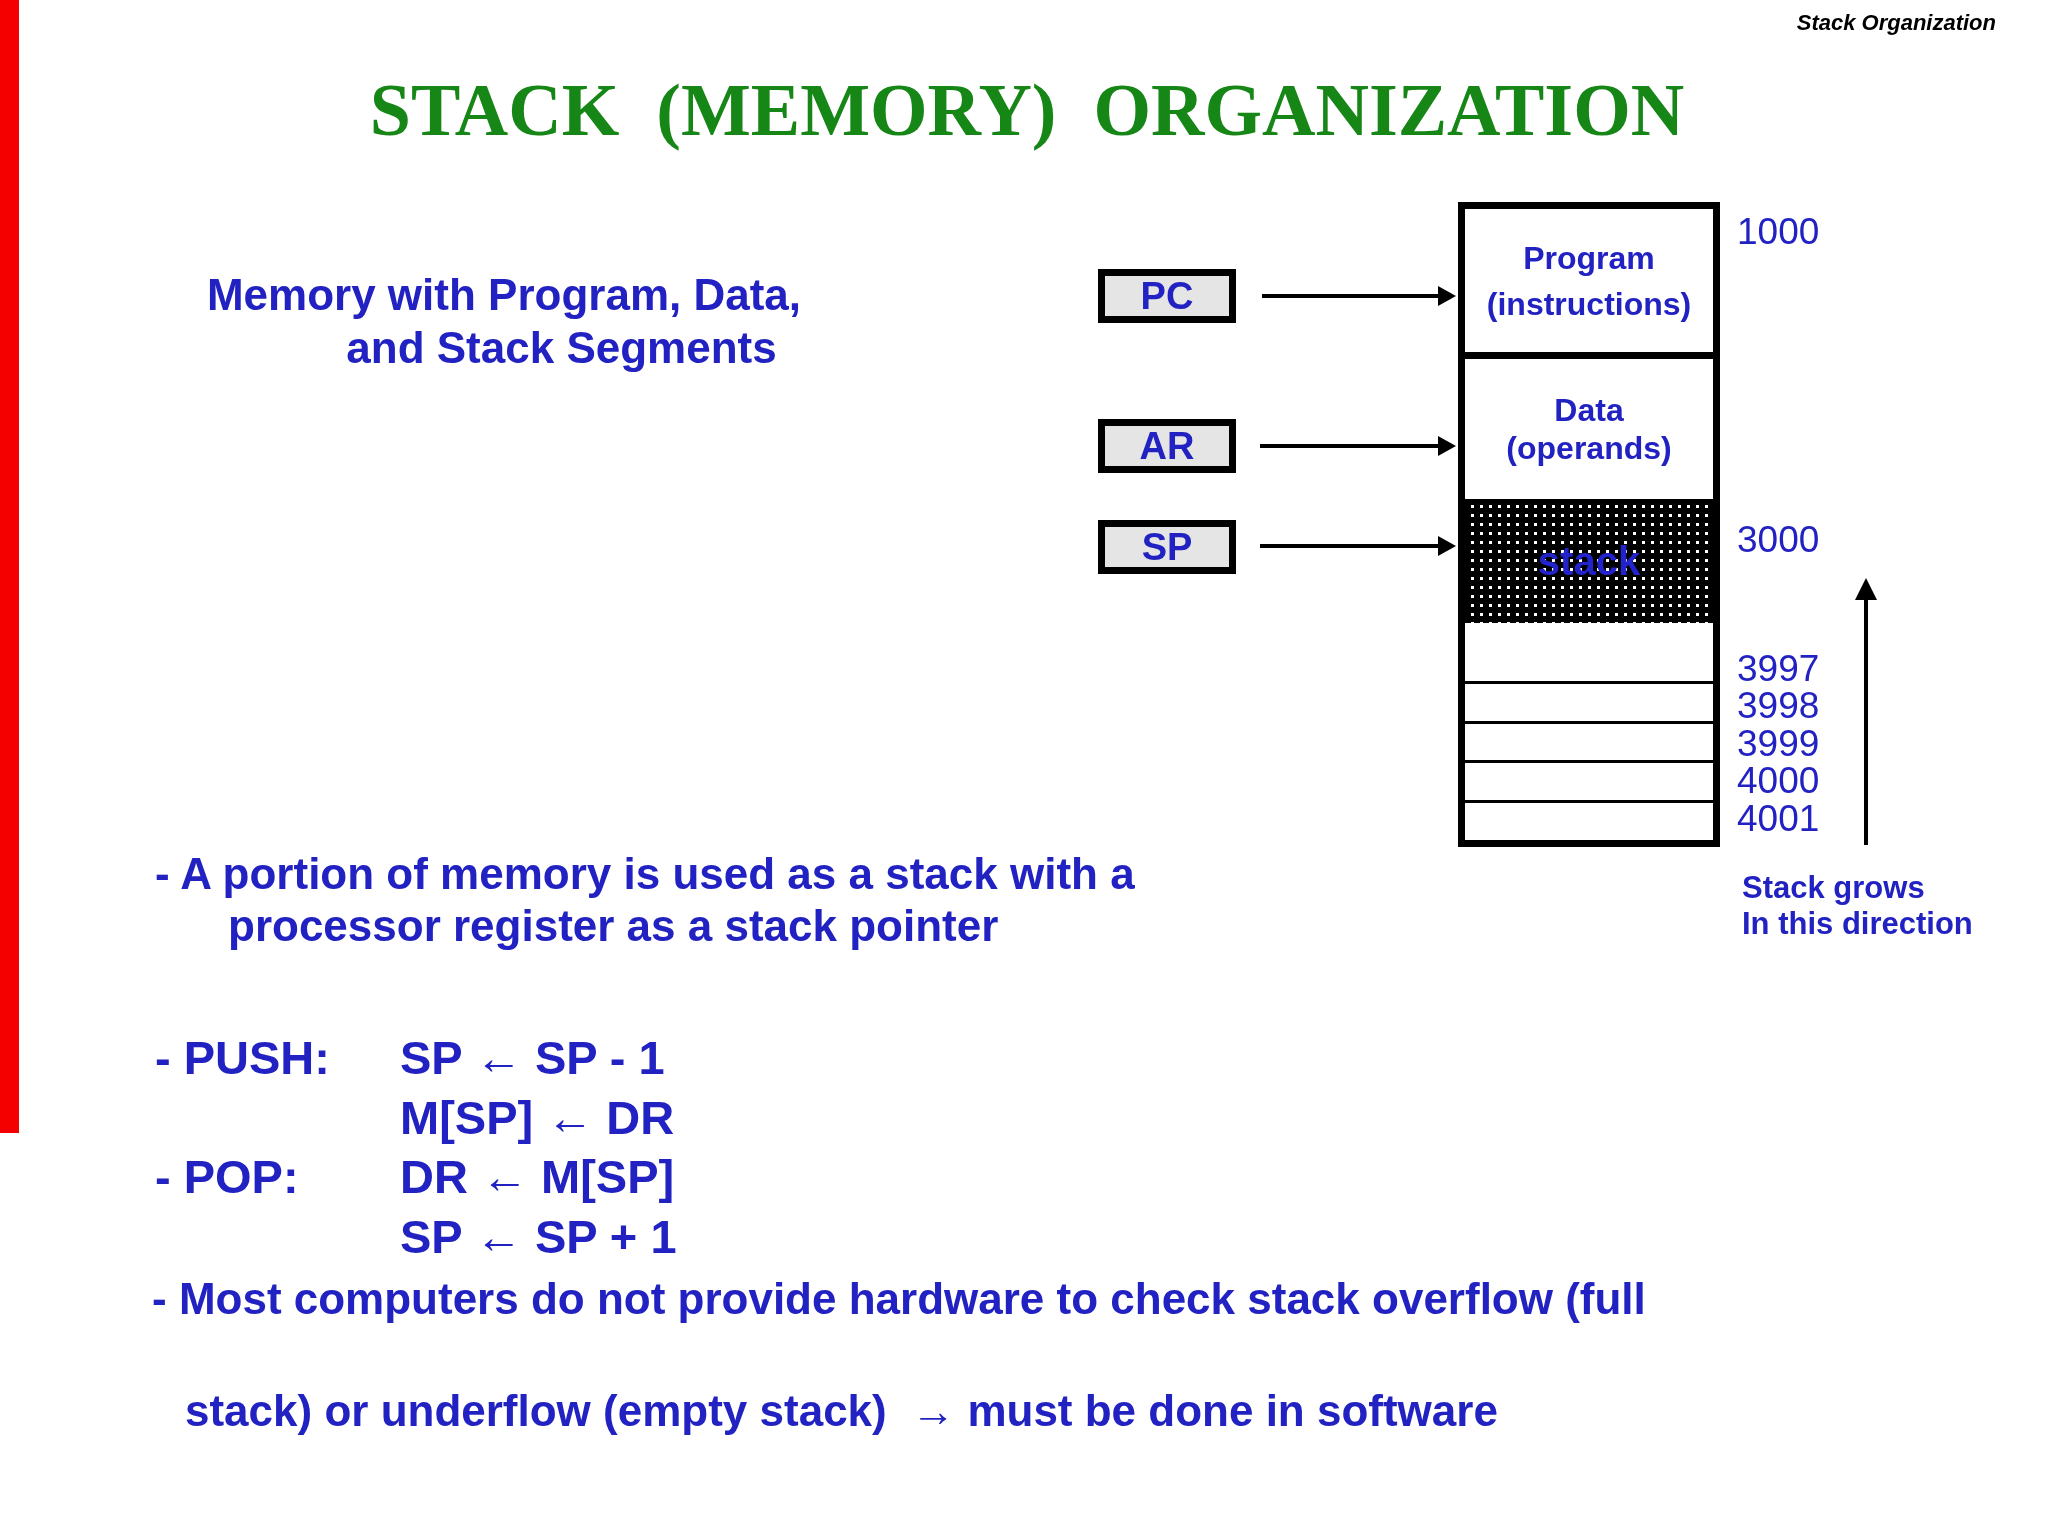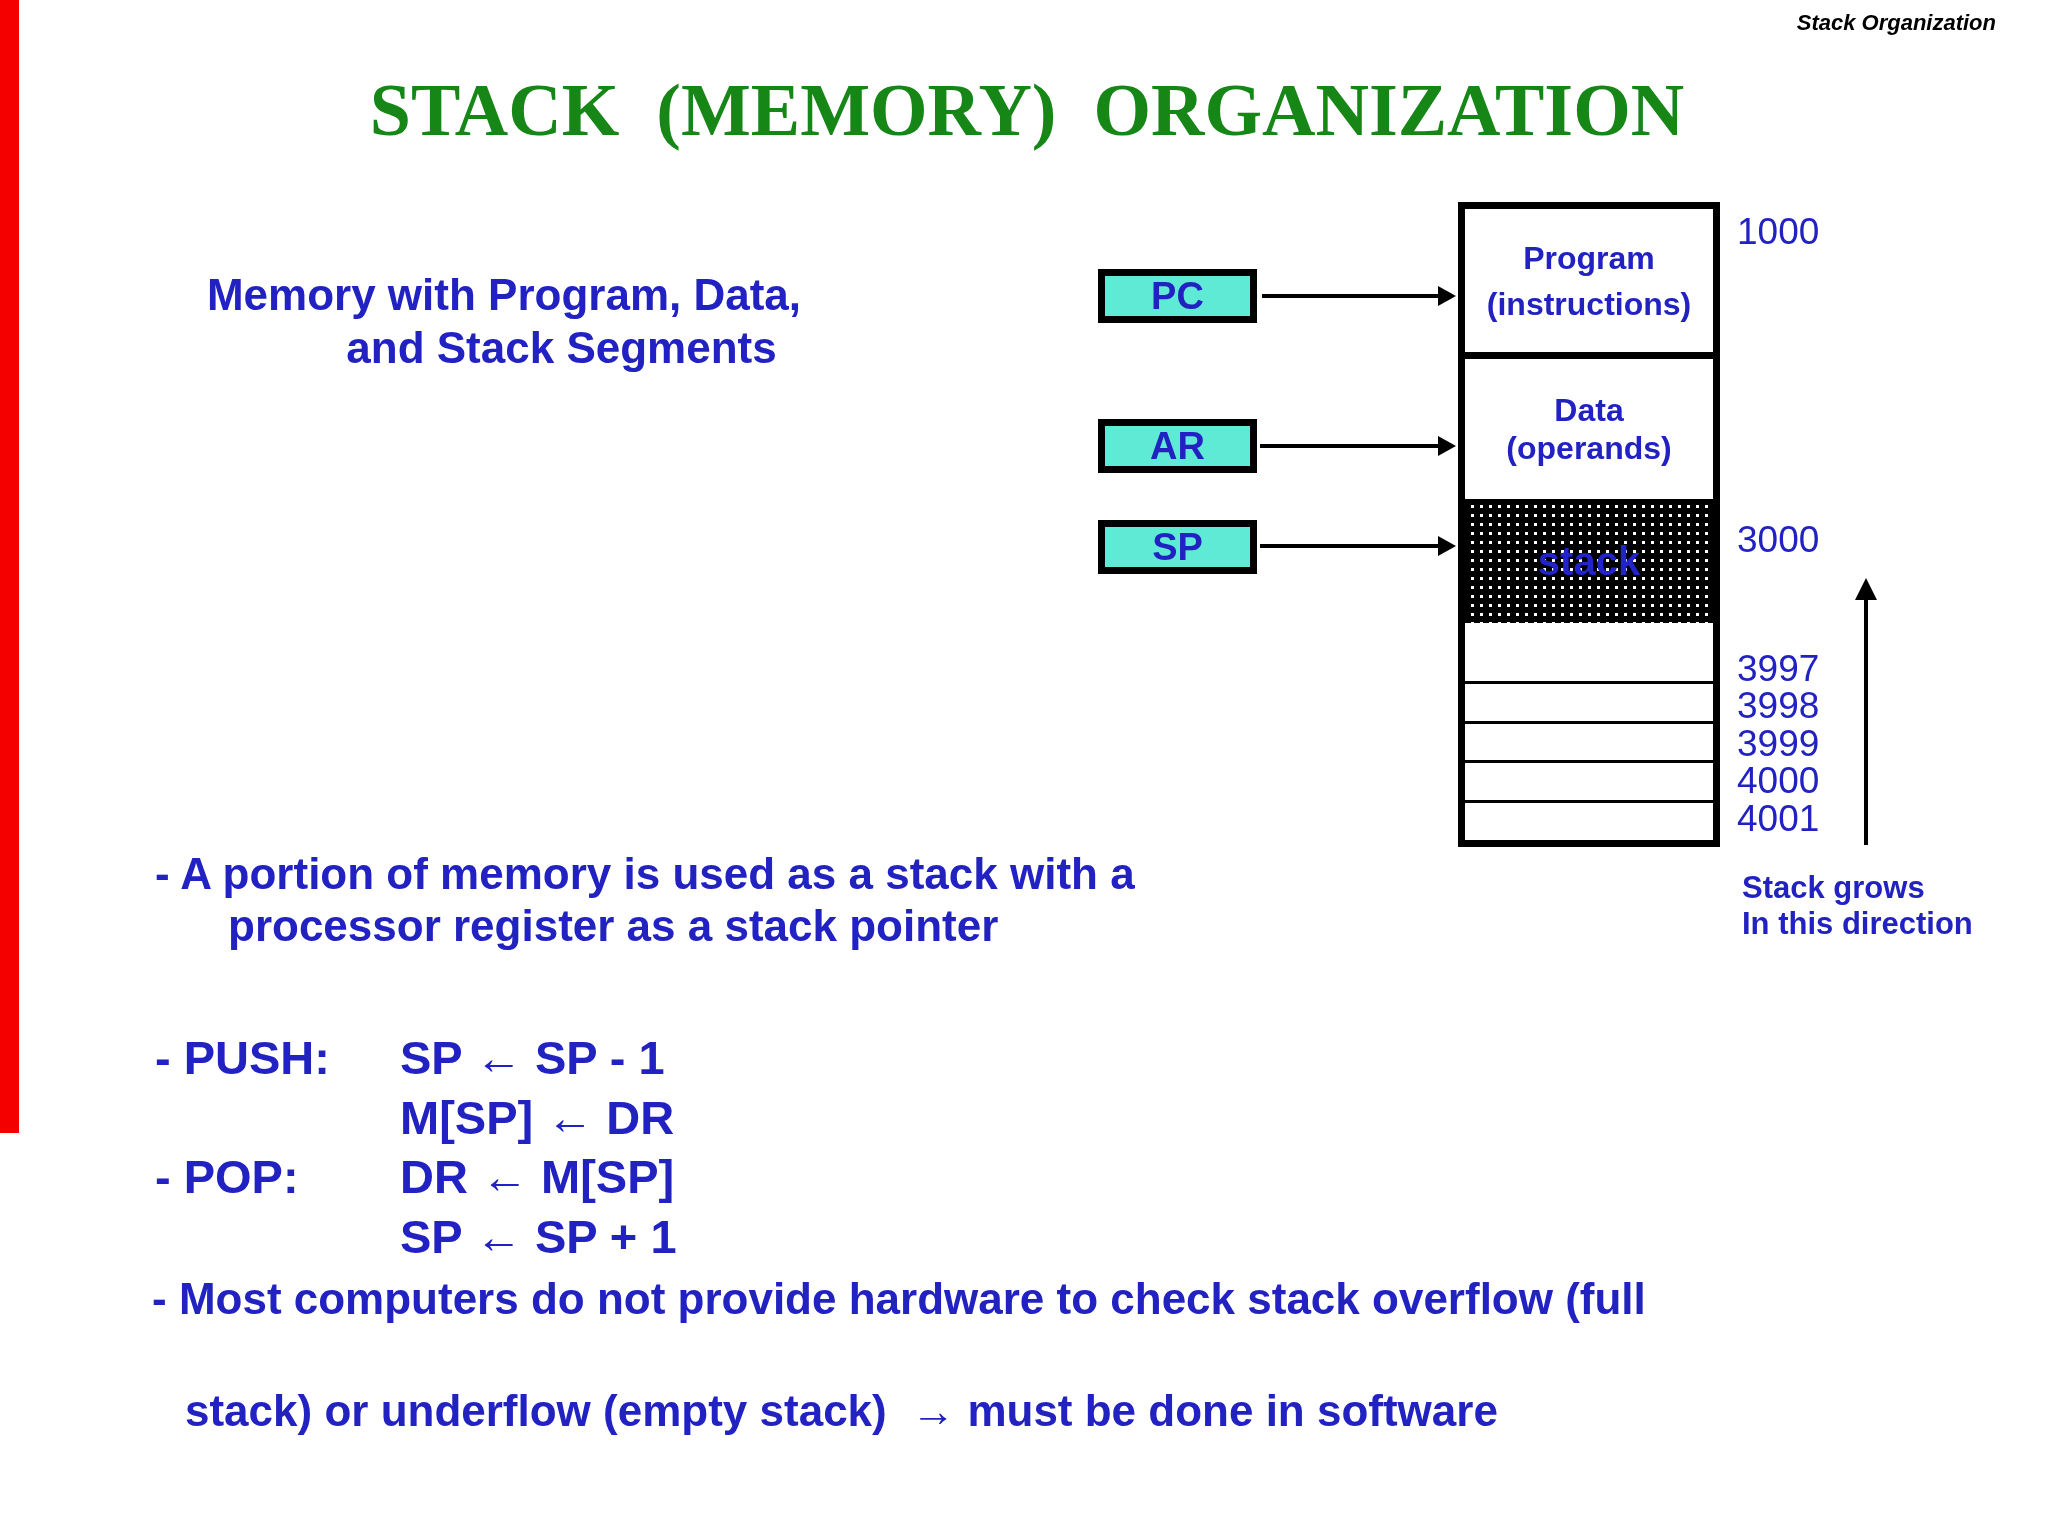--- a/index.html
+++ b/index.html
@@ -15,22 +15,22 @@
           font-style:italic;color:#000;}
   .title{position:absolute;top:68px;left:312px;width:1430px;margin:0;text-align:center;
          font-size:74px;font-weight:bold;color:#168616;white-space:pre;letter-spacing:0px;font-family:Liberation Serif, serif;}
 
   
   .caption{position:absolute;left:118px;top:268px;width:772px;text-align:center;
            color:#2222c2;font-weight:bold;font-size:44px;line-height:53px;}
   .caption .cap2{text-indent:115px;}
 
   
-  .reg{position:absolute;left:1098px;width:159px;height:54px;border:7px solid #000;
-       box-sizing:border-box;background:#5eead4;display:flex;align-items:center;
+  .reg{position:absolute;left:1098px;width:138px;height:54px;border:7px solid #000;
+       box-sizing:border-box;background:#e5e5e5;display:flex;align-items:center;
        justify-content:center;font-size:38px;font-weight:bold;color:#2222c2;}
   .reg-pc{top:269px;} .reg-ar{top:419px;} .reg-sp{top:520px;}
 
   
   .arrow-h{position:absolute;height:4px;background:#000;}
   .arrow-h::after{content:'';position:absolute;right:-18px;top:-8px;width:0;height:0;
        border-left:18px solid #000;border-top:10px solid transparent;
        border-bottom:10px solid transparent;}
   .arr-pc{left:1262px;top:294px;width:176px;}
   .arr-ar{left:1260px;top:444px;width:178px;}

